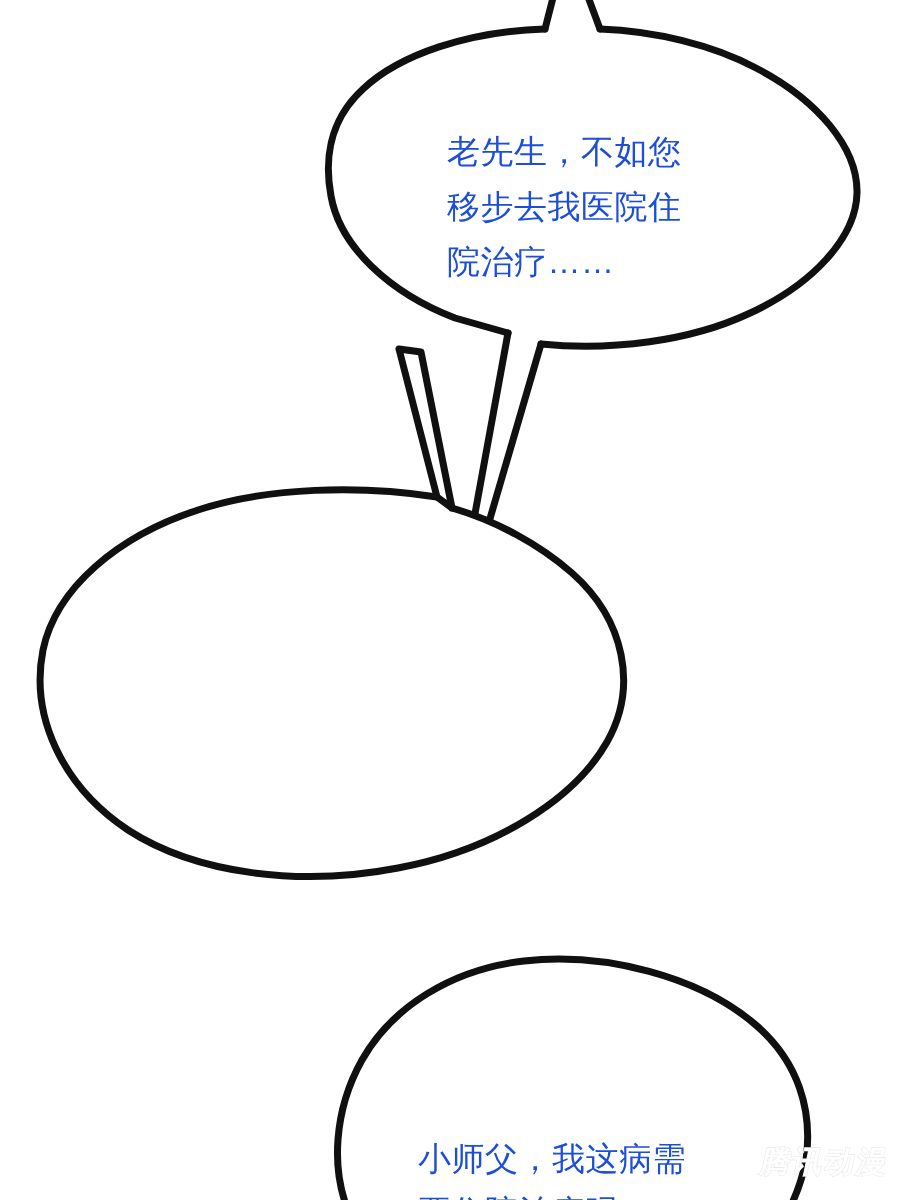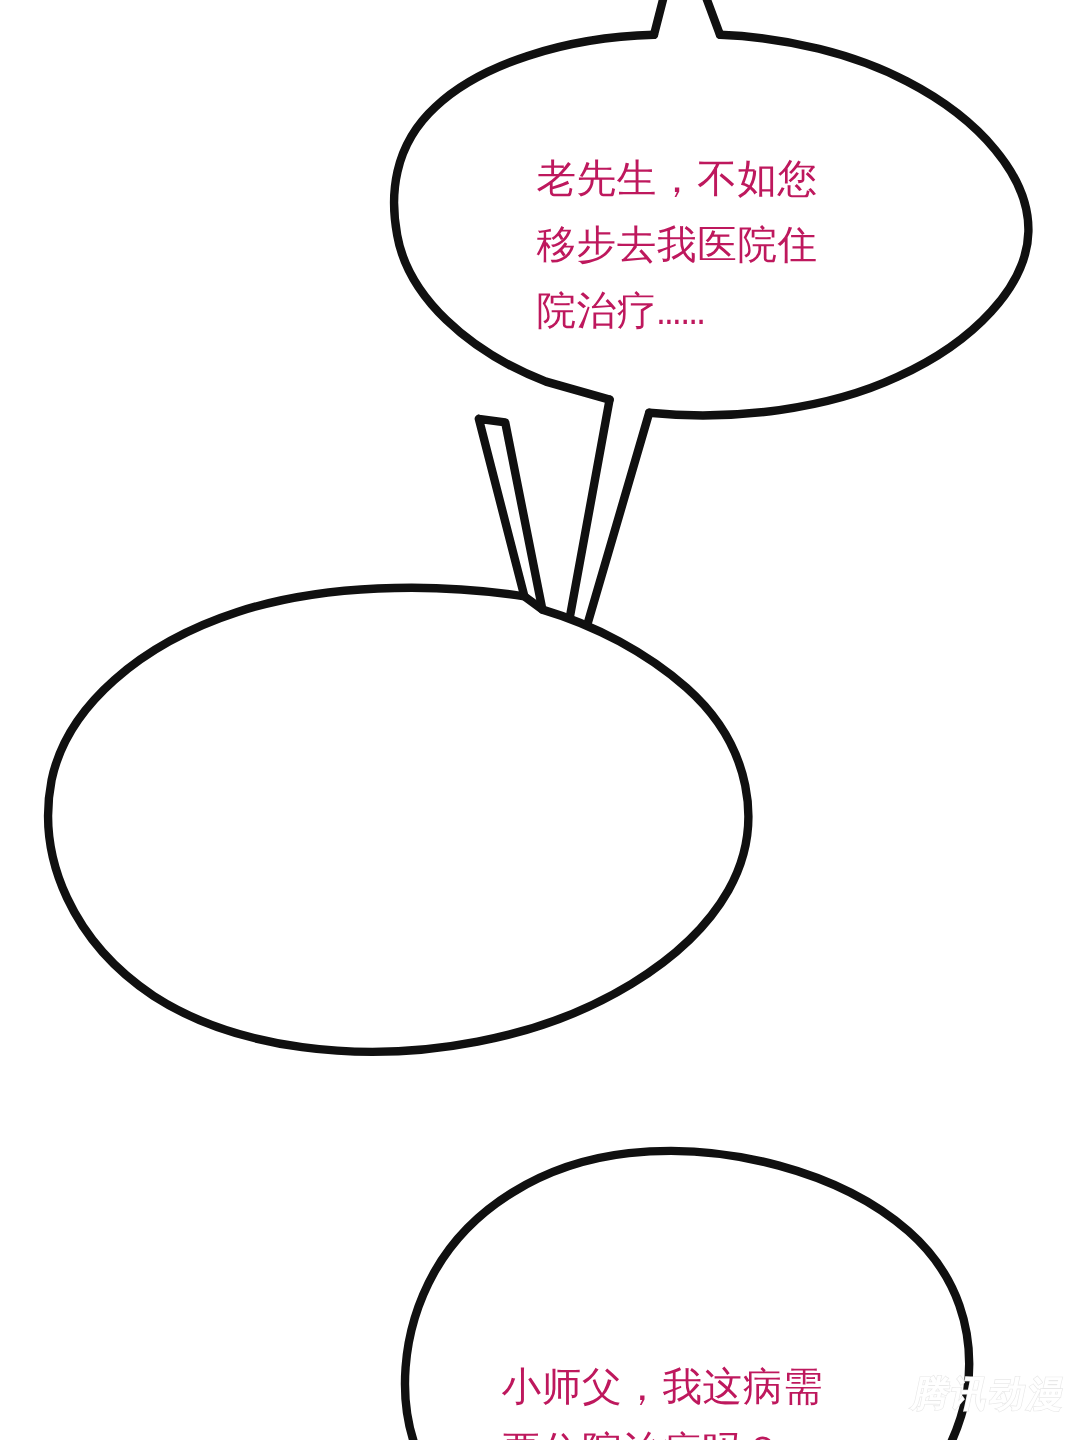--- a/index.html
+++ b/index.html
@@ -20,22 +20,22 @@
   }
   #art {
     position: absolute;
     left: 0;
     top: 0;
     width: 900px;
     height: 1200px;
   }
   .bubble-text {
     position: absolute;
-    color: #be185d;
-    font-family: Liberation Mono, monospace;
+    color: #1d4ed8;
+    font-family: Liberation Sans, sans-serif;
     font-weight: 400;
     white-space: pre-line;
     letter-spacing: 0.5px;
     -webkit-font-smoothing: antialiased;
   }
   #bubble1-text {
     left: 447px;
     top: 124px;
     font-size: 33px;
     line-height: 55px;

